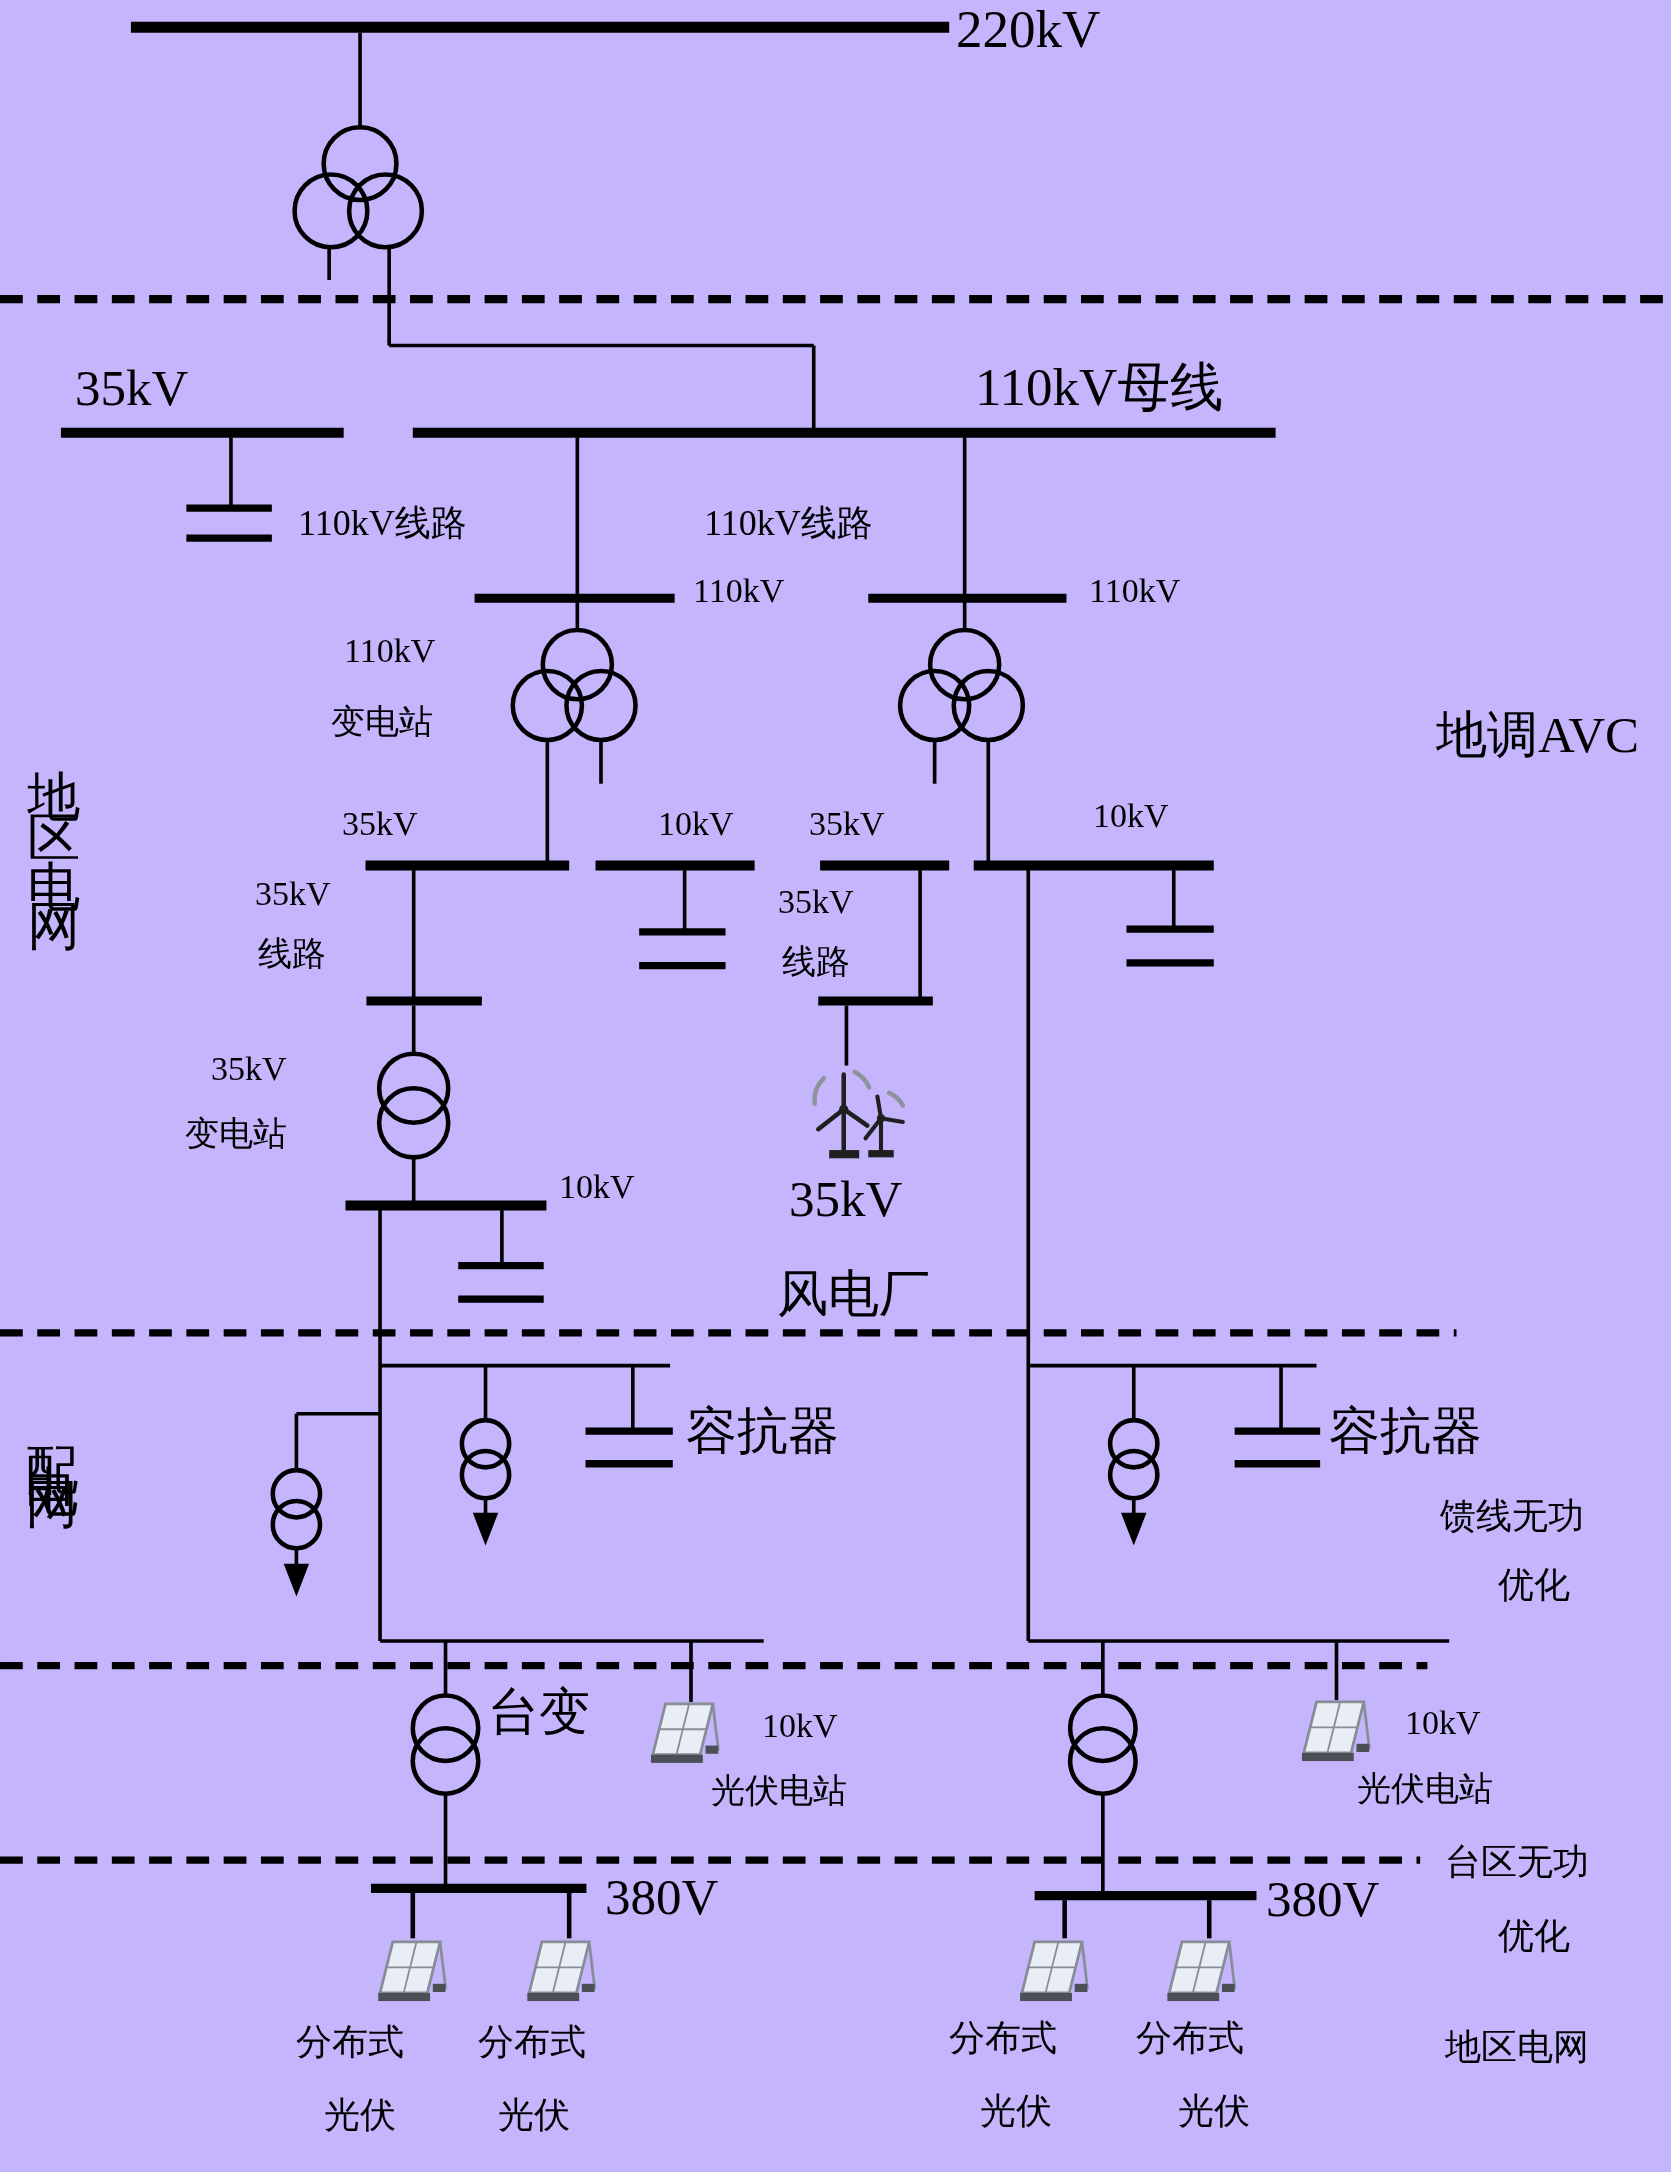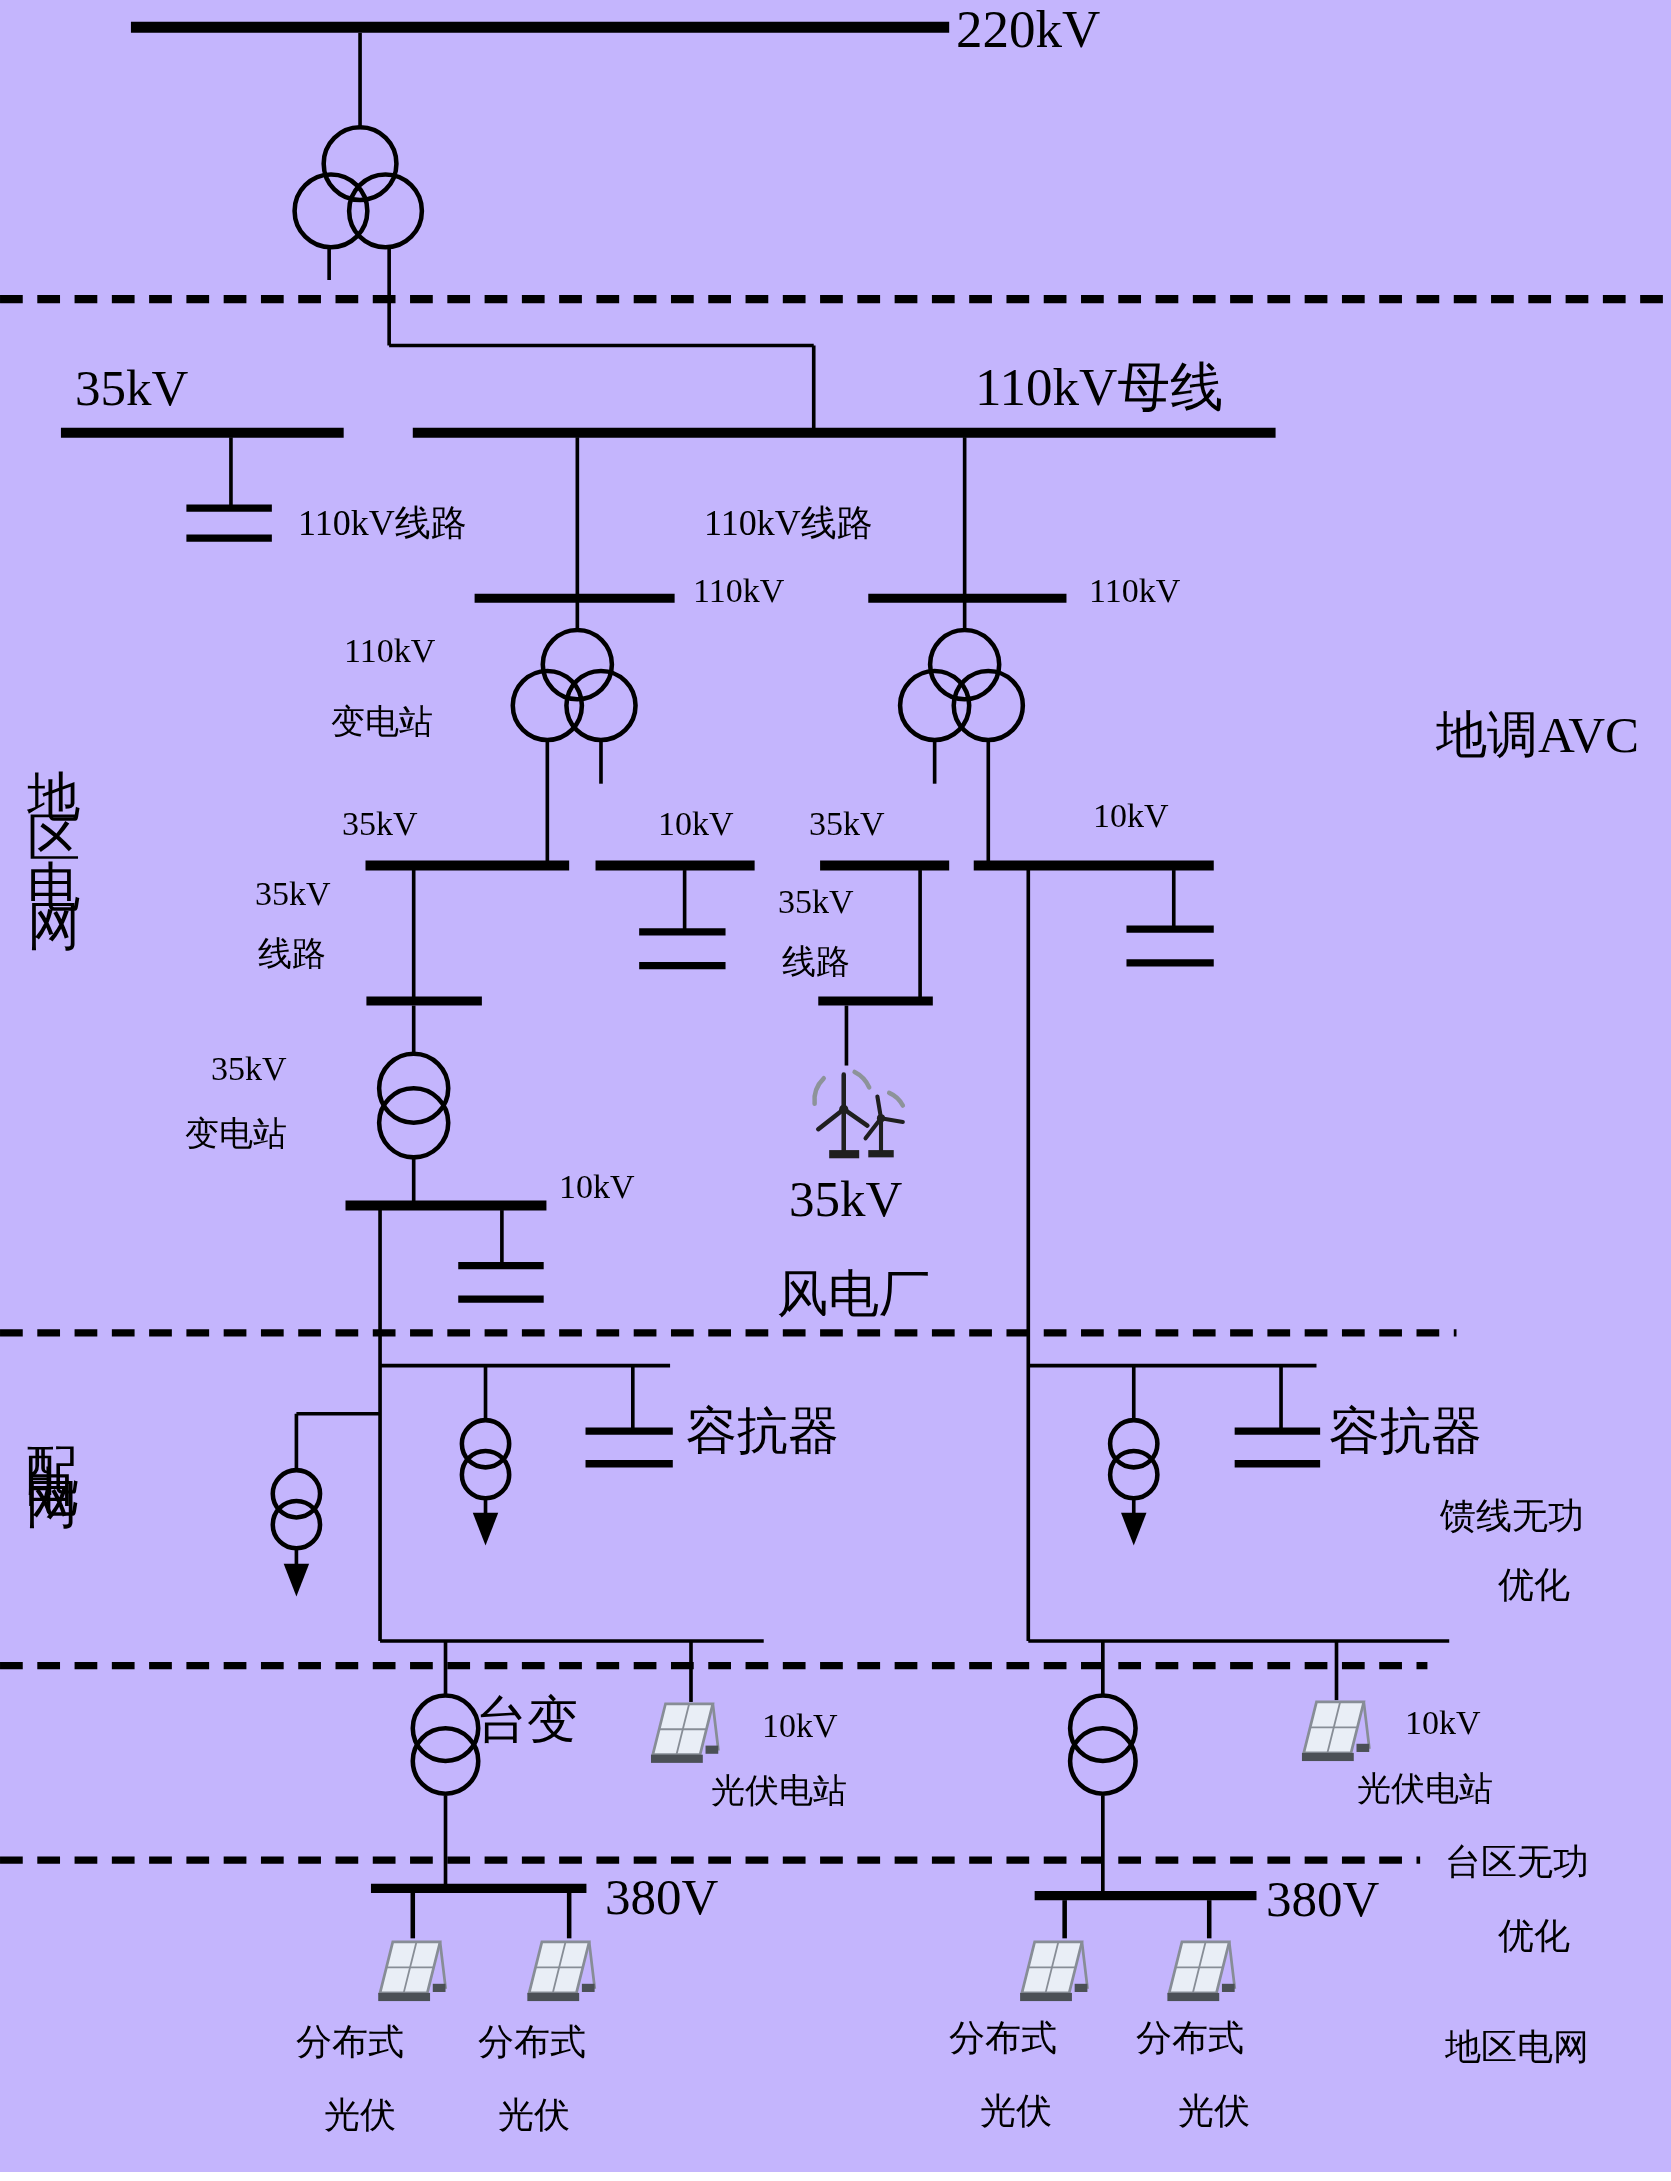--- a/index.html
+++ b/index.html
@@ -270,21 +270,21 @@
 
 <div class="lbl fs56" style="left:789px;top:1173px;">35kV</div>
 <div class="lbl fs56" style="left:777px;top:1236px;margin-top:32px;">风电厂</div>
 
 <div class="lbl fs58 v" style="left:23.6px;top:1404px;letter-spacing:18px;">配电网</div>
 <div class="lbl fs56" style="left:686px;top:1405px;">容抗器</div>
 <div class="lbl fs56" style="left:1329px;top:1405px;">容抗器</div>
 <div class="lbl fs55" style="left:1440px;top:1498px;">馈线无功</div>
 <div class="lbl fs55" style="left:1498px;top:1567px;">优化</div>
 
-<div class="lbl fs56" style="left:476px;top:1686px;margin-top:8px;">台变</div>
+<div class="lbl fs56" style="left:488px;top:1686px;">台变</div>
 <div class="lbl fs54" style="left:762px;top:1708px;">10kV</div>
 <div class="lbl fs54" style="left:711px;top:1773px;">光伏电站</div>
 <div class="lbl fs54" style="left:1405px;top:1705px;">10kV</div>
 <div class="lbl fs54" style="left:1357px;top:1771px;">光伏电站</div>
 
 <div class="lbl fs56" style="left:605px;top:1871px;">380V</div>
 <div class="lbl fs56" style="left:1266px;top:1873px;">380V</div>
 <div class="lbl fs55" style="left:1445px;top:1844px;">台区无功</div>
 <div class="lbl fs55" style="left:1498px;top:1918px;">优化</div>
 <div class="lbl fs55" style="left:1445px;top:2029px;">地区电网</div>

